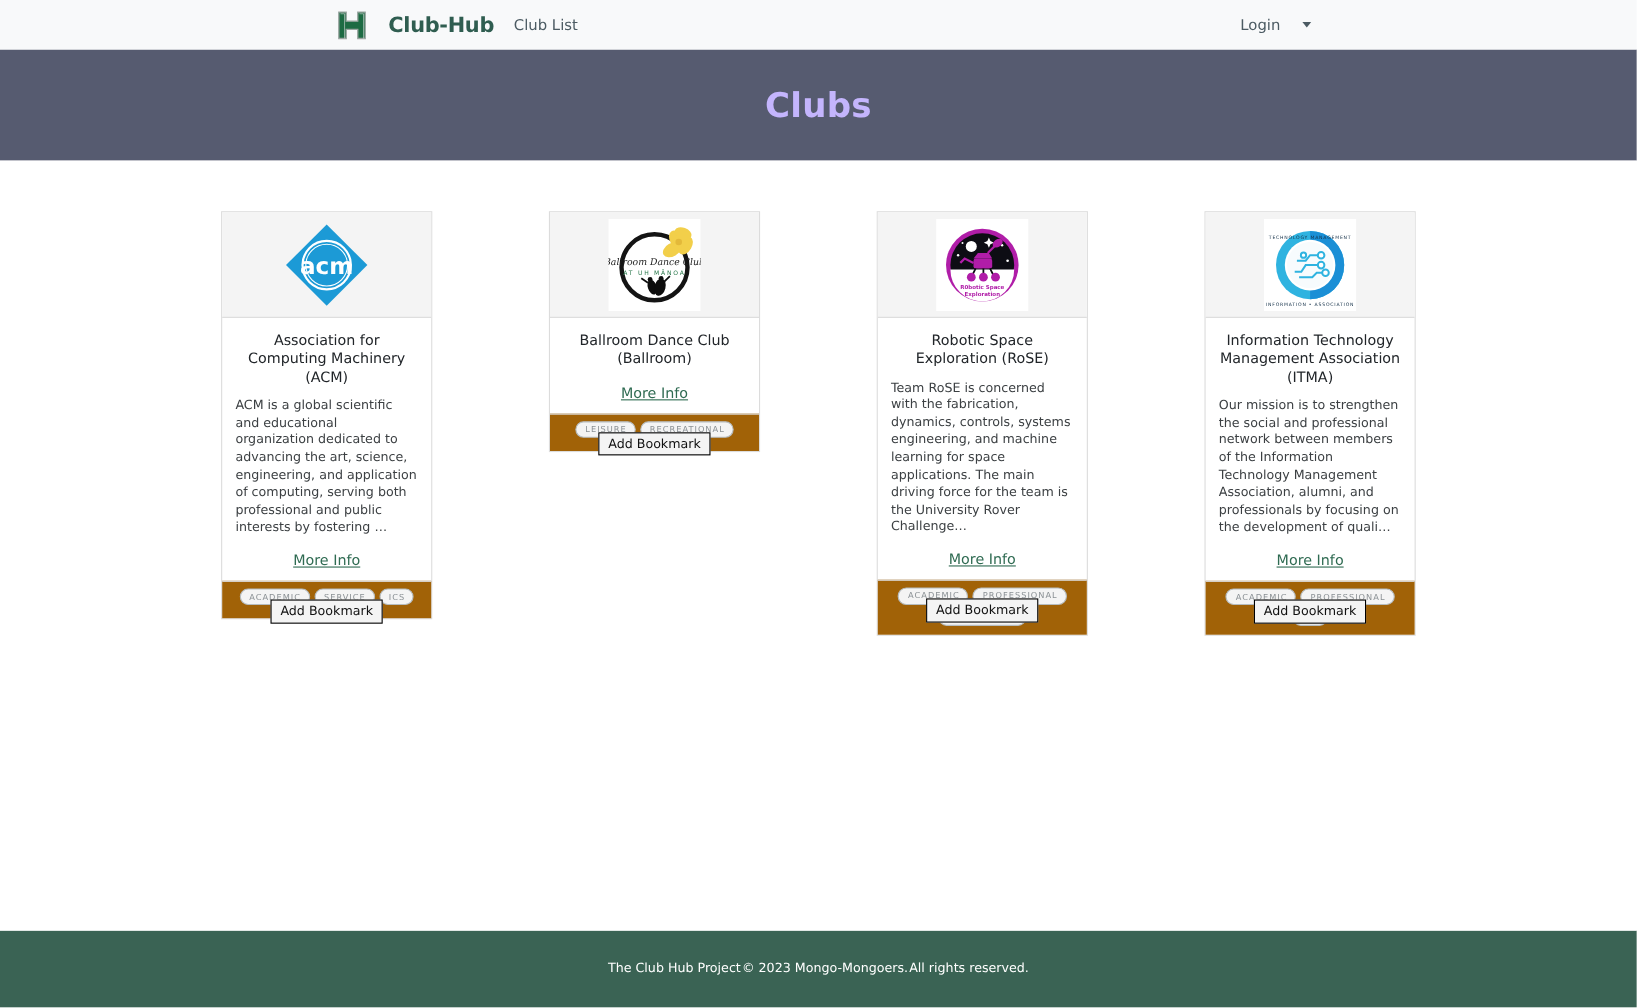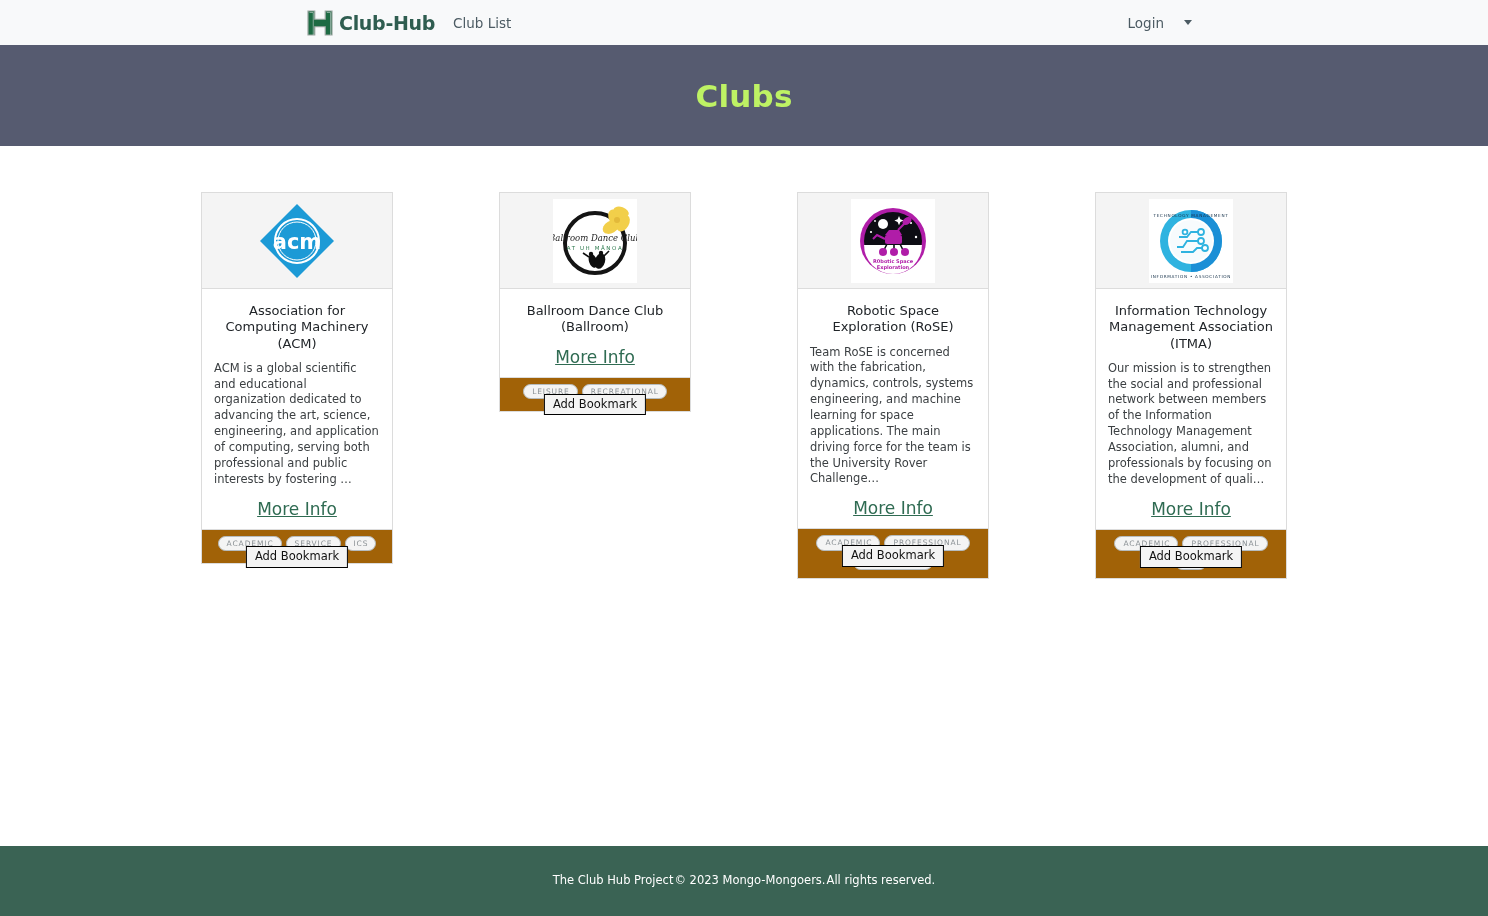--- a/index.html
+++ b/index.html
@@ -15,21 +15,21 @@
   
   .navbar {
     height: 45px;
     background: #f8f9fa;
     display: flex;
     align-items: center;
     padding: 0 0 0 305px;
     flex: 0 0 45px;
     position: relative;
   }
-  .brand { display: flex; align-items: center; gap: 4px; text-decoration: none; }
+  .brand { display: flex; align-items: center; gap: 18px; text-decoration: none; }
   .uh-logo { width: 30px; height: 30px; display: block; }
   .brand-text {
     font-size: 19px; font-weight: bold; color: #2f5d50; letter-spacing: -0.3px;
   }
   .nav-link {
     margin-left: 18px; font-size: 13.5px; color: #4c5b63; text-decoration: none; text-align: center;
   }
   .login-wrap {
     position: absolute; right: 296px; top: 50%; transform: translateY(-50%);
     display: flex; align-items: center; gap: 20px;
@@ -42,21 +42,21 @@
   }
 
   
   .hero {
     background: #565b70;
     height: 101px;
     flex: 0 0 101px;
     display: flex; align-items: center; justify-content: center;
   }
   .hero-title {
-    color: #bef264; font-size: 31px; font-weight: bold; letter-spacing: 0.2px;
+    color: #c4b5fd; font-size: 31px; font-weight: bold; letter-spacing: 0.2px;
   }
 
   
   .main {
     flex: 1 1 auto;
     background: #ffffff;
     padding-top: 46px;
     position: relative;
   }
   .cards {
@@ -82,21 +82,21 @@
   .card-body { padding: 14px 12px 10px 12px; }
   .card-title {
     font-size: 13px; color: #212529; text-align: center;
     line-height: 1.25; margin: 0 0 9px 0; font-weight: normal;
   }
   .card-text {
     font-size: 11.5px; color: #3c4043; line-height: 1.38; margin: 0;
   }
   .more-info-row { text-align: center; margin-top: 11px; }
   .more-info {
-    font-size: 17px; color: #2f6b52; text-decoration: underline; cursor: pointer;
+    font-size: 13px; color: #2f6b52; text-decoration: underline; cursor: pointer;
   }
   .card-footer {
     border-top: 1px solid #dcdcdc;
     background: #a16207;
     padding: 6px 6px 8px 6px;
     position: relative;
     min-height: 34px;
     display: flex; flex-wrap: wrap; justify-content: center; align-content: flex-start;
     gap: 4px 4px;
   }

